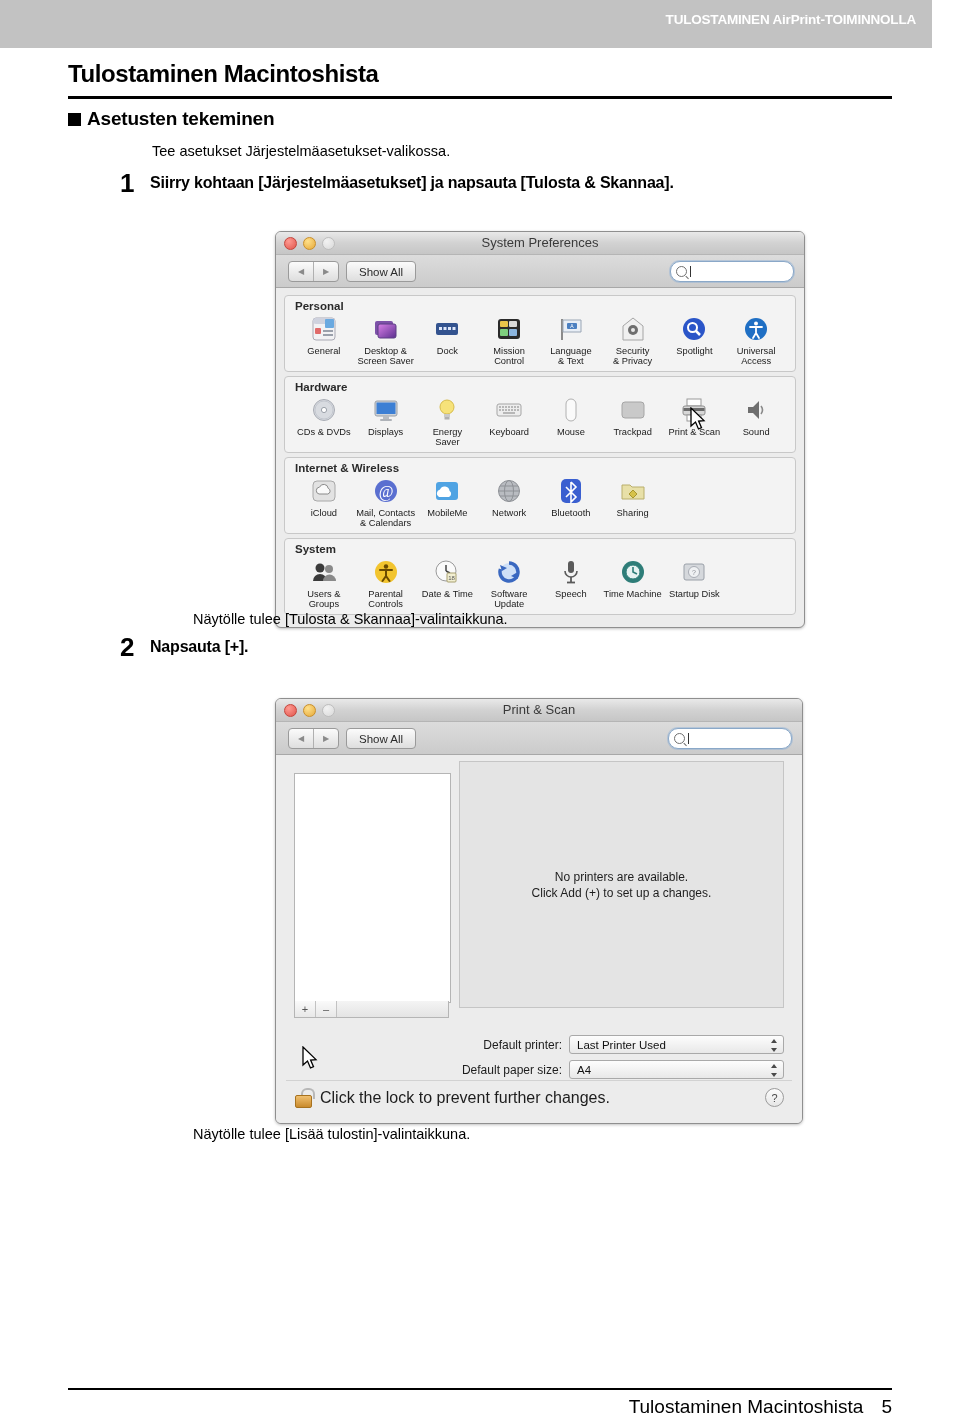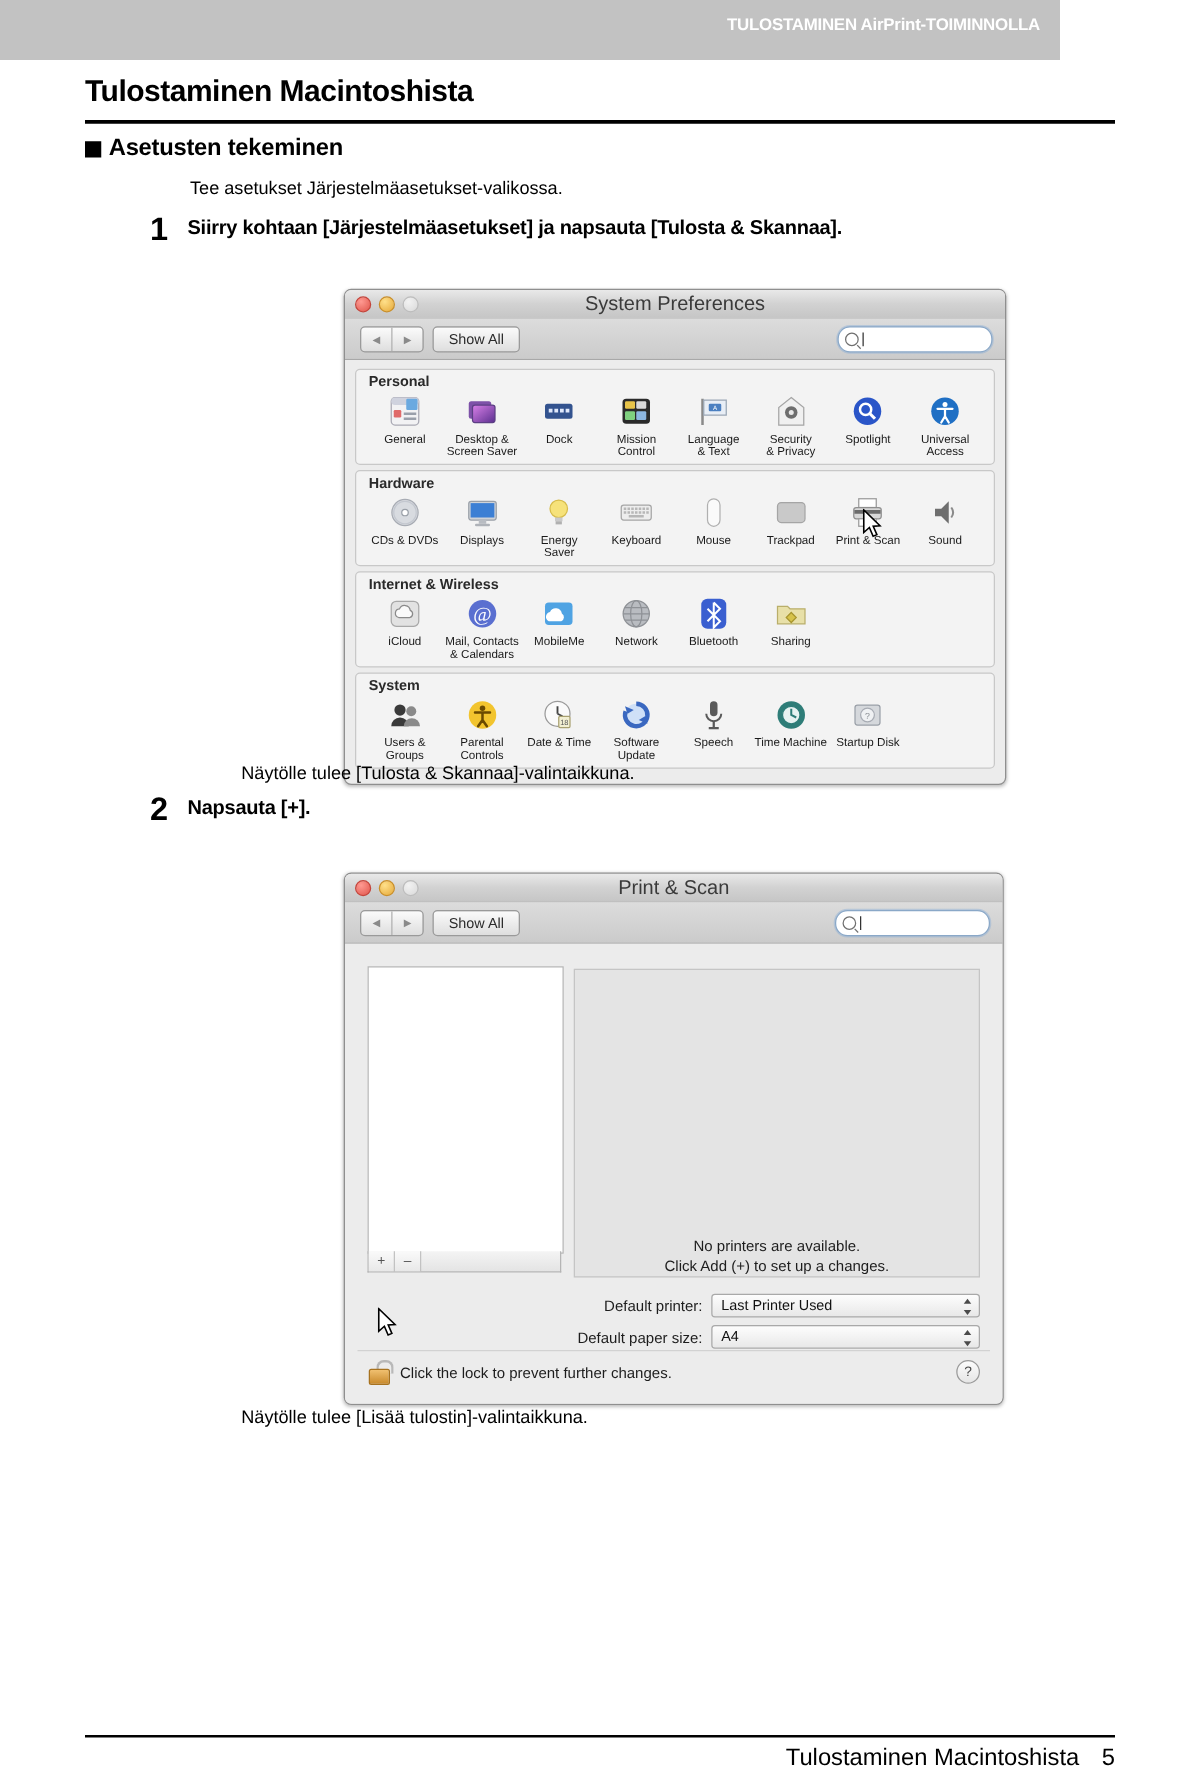--- a/index.html
+++ b/index.html
@@ -13,21 +13,21 @@
     font-family: "Liberation Sans", sans-serif;
     color: #000;
     position: relative;
     overflow: hidden;
   }
 
   
   .page-header {
     position: absolute;
     left: 0; top: 0;
-    width: 848px; height: 48px;
+    width: 932px; height: 48px;
     background: #c2c2c2;
   }
   .page-header .hdr-text {
     position: absolute;
     right: 16px;
     top: 12px;
     font-size: 13.5px;
     font-weight: bold;
     color: #ffffff;
     letter-spacing: -0.2px;
@@ -148,21 +148,21 @@
     gap: 6px;
   }
   .tl { width: 11px; height: 11px; border-radius: 50%; }
   .tl.red    { background: radial-gradient(circle at 35% 30%, #ff9a92, #e0564c); border: 1px solid #c4453c; }
   .tl.yellow { background: radial-gradient(circle at 35% 30%, #ffe08a, #e5a93a); border: 1px solid #c98f2b; }
   .tl.gray   { background: radial-gradient(circle at 35% 30%, #f2f2f2, #d9d9d9); border: 1px solid #bdbdbd; }
   .win-title {
     position: absolute;
     left: 0; right: 0; top: 3px;
     text-align: center;
-    font-size: 16px;
+    font-size: 13px;
     color: #3a3a3a;
     font-family: "Liberation Sans", sans-serif;
   }
   .toolbar {
     height: 32px;
     background: linear-gradient(to bottom, #dcdcdc 0%, #cbcbcb 100%);
     border-bottom: 1px solid #a8a8a8;
     position: relative;
   }
   .navseg {
@@ -284,25 +284,25 @@
   }
   .ps-listbar .sb {
     width: 20px;
     border-right: 1px solid #c2c2c2;
     display: flex; align-items: center; justify-content: center;
     font-size: 11px; color: #555;
     background: linear-gradient(to bottom,#fafafa,#e8e8e8);
   }
   .ps-detail {
     position: absolute;
-    left: 183px; top: 20px;
+    left: 183px; top: 6px;
     right: 18px; height: 245px;
     background: #e4e4e4;
     border: 1px solid #c5c5c5;
-    display: flex; align-items: flex-end; justify-content: center;
+    display: flex; align-items: center; justify-content: center;
     text-align: center;
   }
   .ps-detail .msg {
     font-size: 12px;
     color: #1d1d1d;
     line-height: 16px;
   }
   .ps-form {
     position: absolute;
     left: 0; right: 18px; top: 280px;
@@ -368,21 +368,21 @@
   }
   .lock-icon .shackle {
     position: absolute;
     left: 7px; top: 0;
     width: 10px; height: 9px;
     border: 2px solid #b8b8b8;
     border-bottom: none;
     border-radius: 6px 6px 0 0;
   }
   .lock-text {
-    font-size: 12px;
+    font-size: 16px;
     color: #1d1d1d;
   }
   .helpbtn {
     position: absolute;
     right: 8px; top: 7px;
     width: 17px; height: 17px;
     border: 1px solid #9b9b9b;
     border-radius: 50%;
     background: linear-gradient(to bottom,#fcfcfc,#e6e6e6);
     display: flex; align-items: center; justify-content: center;

